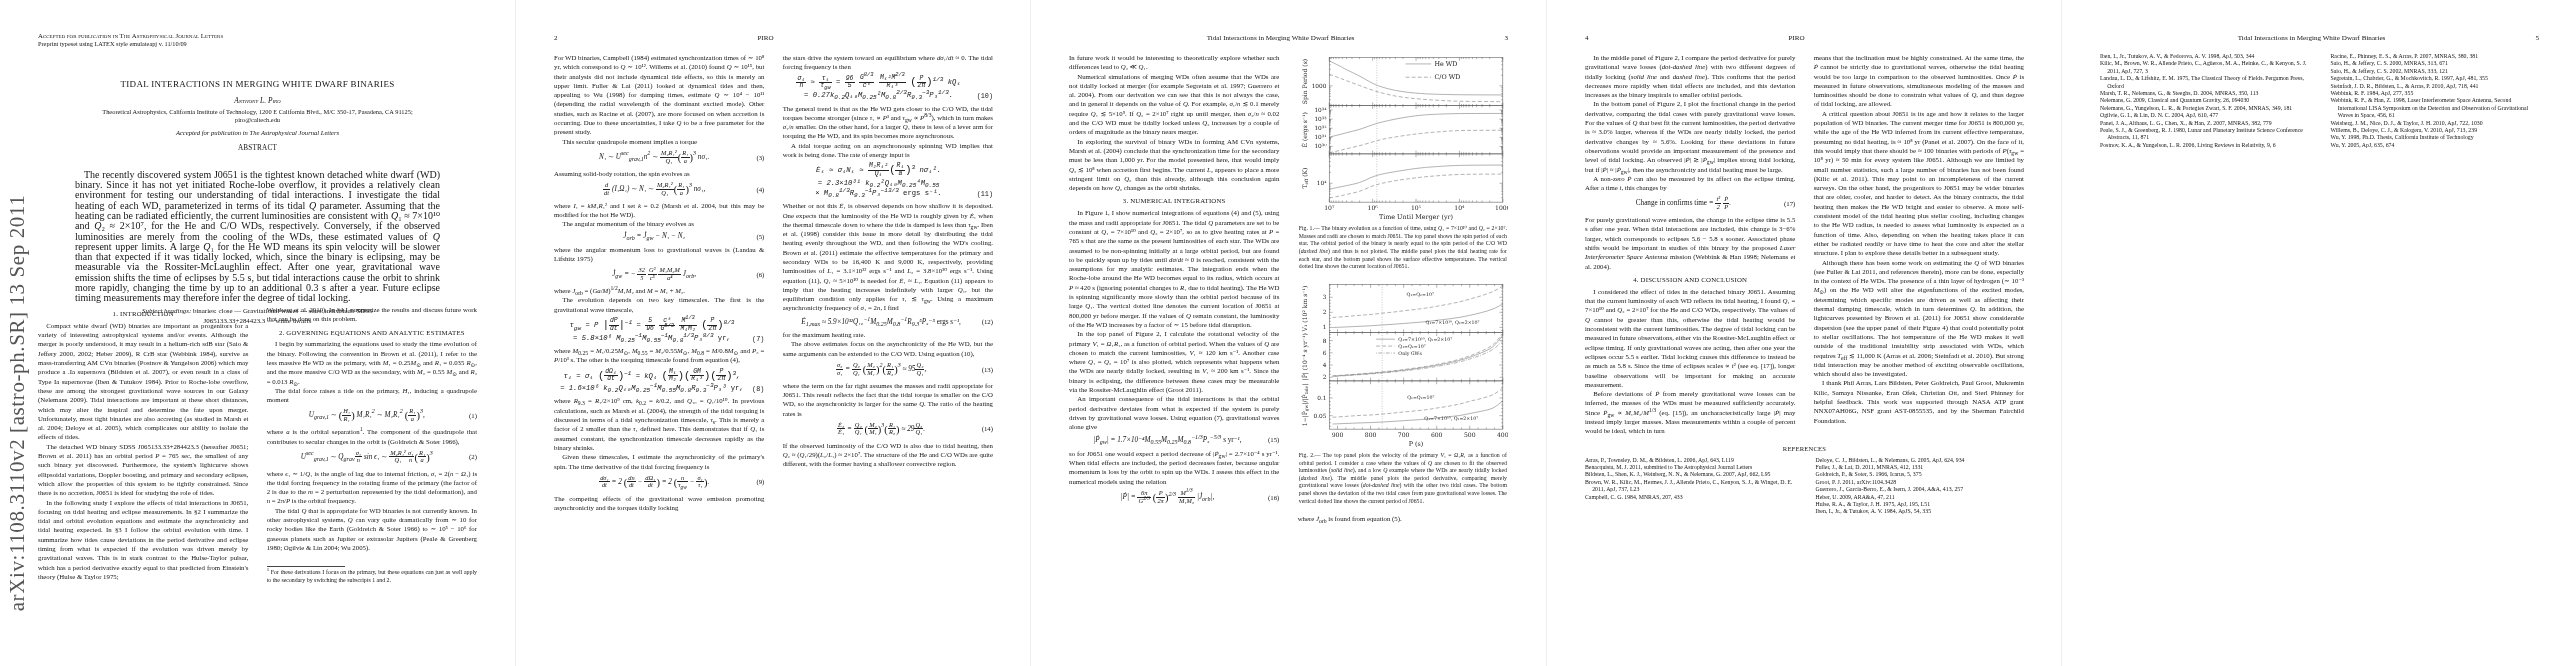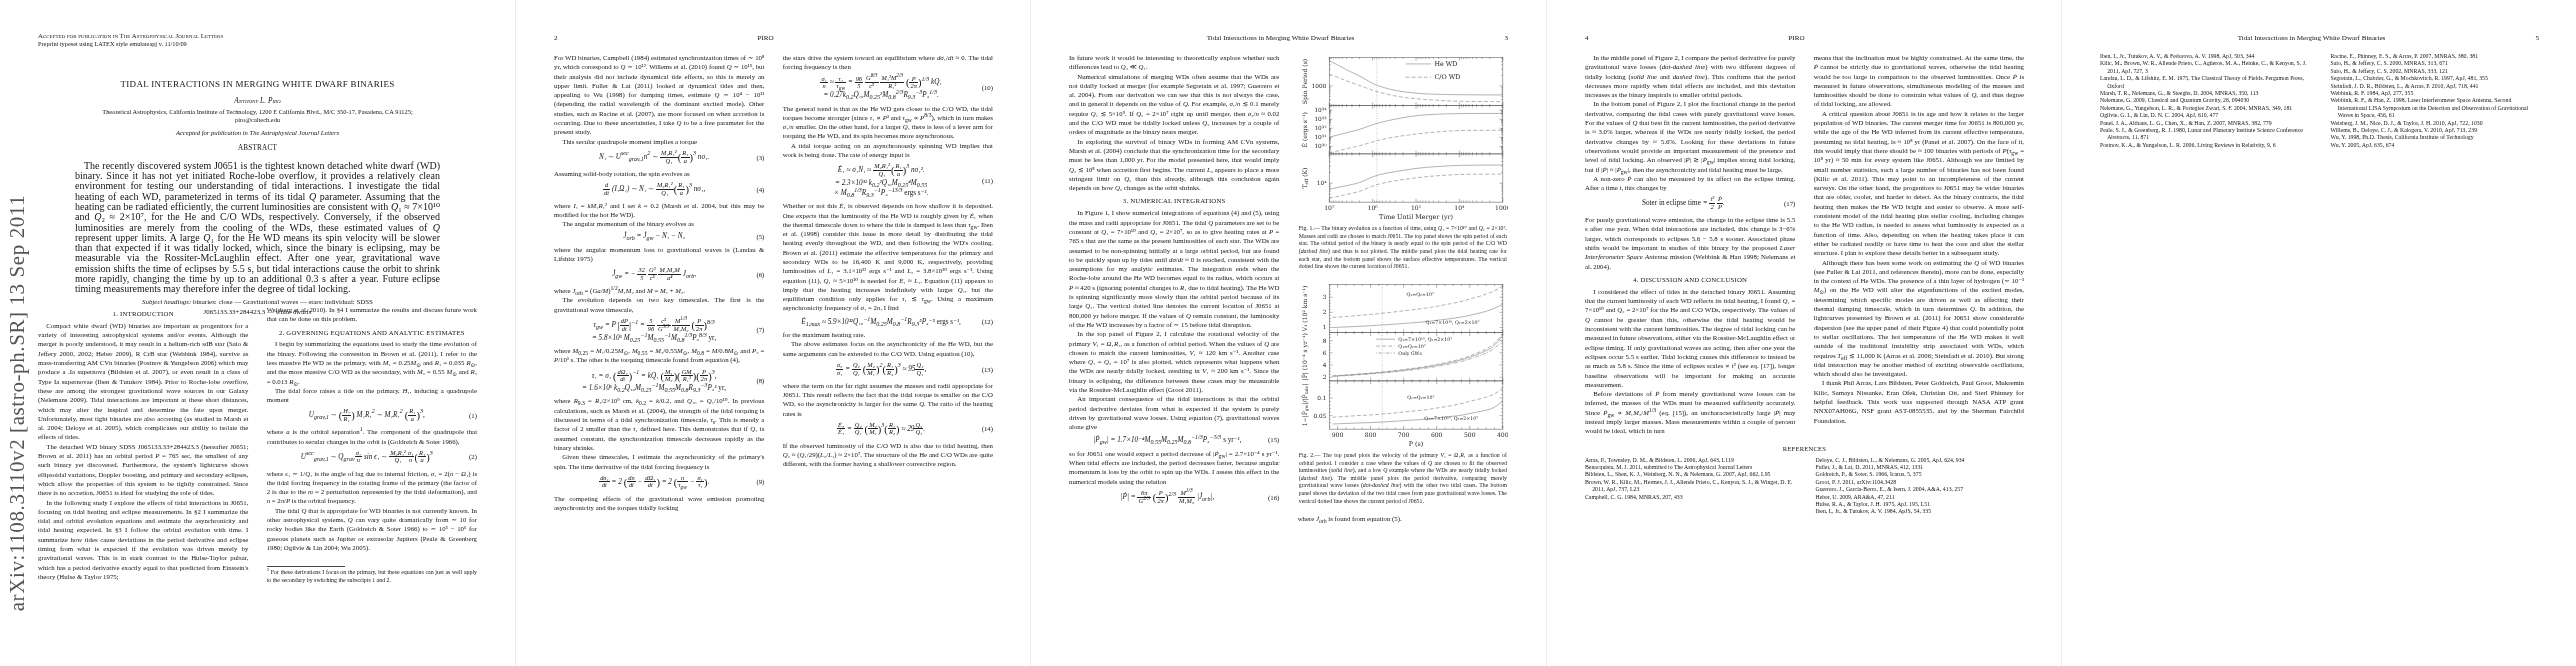--- a/index.html
+++ b/index.html
@@ -13,40 +13,40 @@
     white-space:nowrap;font-size:21px;color:#555;letter-spacing:0.6px;}
   
   .p1top{position:absolute;top:32px;left:38px;right:38px;}
   .pnote{font-variant:small-caps;font-size:6.8px;}
   .pnote2{font-size:6.3px;margin-top:1.1px;}
   .titleblock{position:absolute;top:79px;left:38px;right:38px;text-align:center;}
   .title{font-size:9px;letter-spacing:0.3px;margin-bottom:6.7px;}
   .author{font-variant:small-caps;font-size:7.4px;margin-bottom:3.3px;font-style:italic;}
   .affil{font-size:6.4px;line-height:8.3px;}
   .accepted{font-style:italic;font-size:6.6px;margin-top:4.4px;}
-  .absh{font-size:7.2px;margin-top:7.8px;margin-bottom:9px;letter-spacing:0.2px;}
+  .absh{font-size:7.2px;margin-top:7.8px;margin-bottom:18px;letter-spacing:0.2px;}
   .abstract{width:365px;margin:0 auto;text-align:justify;font-size:10px;line-height:10.3px;text-indent:9px;}
   .subject{width:365px;margin:2.2px auto 0;text-align:center;font-size:6.9px;line-height:9.7px;}
   
   .runhead{position:absolute;top:34px;left:38px;right:38px;height:10px;font-size:7.1px;}
   .rh-left{position:absolute;left:0;} .rh-right{position:absolute;right:0;}
   .rh-center{position:absolute;left:0;right:16px;text-align:center;}
   
   .pagebody{position:absolute;top:53px;left:38px;right:38px;bottom:14.5px;overflow:hidden;}
   #p1body{top:305px;}
   .cols{display:flex;gap:18.3px;}
   .col{flex:1;min-width:0;}
   .para{font-size:6.8px;line-height:9.3px;text-align:justify;text-indent:8.3px;margin:0;}
   .noind{text-indent:0;}
   .sechead{text-align:center;font-size:6.8px;margin:5px 0 3.9px;letter-spacing:0.2px;}
   sup,sub{line-height:0;}
   i{font-style:italic;}
   
   .eq{display:flex;align-items:center;margin:2.8px 0 3.3px;font-size:7.2px;}
-  .eq.multi{}
+  .eq.multi{align-items:flex-end;font-family:Liberation Mono, monospace;}
   .eqb{flex:1;text-align:center;font-style:italic;}
   .eql{margin:1.1px 0;}
   .eqn{font-style:normal;padding-left:2.2px;font-size:6.8px;}
   .rm{font-style:normal;}
   .f{display:inline-block;vertical-align:middle;text-align:center;font-size:6.4px;line-height:1.05;}
   .f>b{display:block;font-weight:normal;border-bottom:0.4px solid #222;padding:0 1.1px;}
   .f>u{display:block;text-decoration:none;padding:0 1.1px;}
   .bp{font-size:1.45em;vertical-align:middle;font-style:normal;}
   
   .figwrap{margin:0 0 2.2px;text-align:left;}
@@ -948,21 +948,21 @@
       <span class="rh-center">PIRO</span>
     </div>
     <div class="pagebody">
       <div class="cols">
         <div class="col" id="p4c1">
             <div class="para">In the middle panel of Figure 2, I compare the period derivative for purely gravitational wave losses (<i>dot-dashed line</i>) with two different degrees of tidally locking (<i>solid line</i> and <i>dashed line</i>). This confirms that the period decreases more rapidly when tidal effects are included, and this deviation increases as the binary inspirals to smaller orbital periods.</div>
             <div class="para">In the bottom panel of Figure 2, I plot the fractional change in the period derivative, comparing the tidal cases with purely gravitational wave losses. For the values of <i>Q</i> that best fit the current luminosities, the period derivative is ≈ 3.0% larger, whereas if the WDs are nearly tidally locked, the period derivative changes by ≈ 5.6%. Looking for these deviations in future observations would provide an important measurement of the presence and level of tidal locking. An observed |<i>Ṗ</i>| ≳ |<i>Ṗ</i><sub>gw</sub>| implies strong tidal locking, but if |<i>Ṗ</i>| ≈ |<i>Ṗ</i><sub>gw</sub>|, then the asynchronicity and tidal heating must be large.</div>
             <div class="para">A non-zero <i>Ṗ</i> can also be measured by its affect on the eclipse timing. After a time <i>t</i>, this changes by</div>
             <div class="eq">
               <div class="eqb">
-                <div class="eql"><span class="rm">Soter in eclipse time</span> = <span class="f"><b>t²</b><u>2</u></span> <span class="f"><b>Ṗ</b><u>P</u></span>.</div>
+                <div class="eql"><span class="rm">Change in confirms time</span> = <span class="f"><b>t²</b><u>2</u></span> <span class="f"><b>Ṗ</b><u>P</u></span>.</div>
               </div>
               <div class="eqn">(17)</div>
             </div>
             <div class="para noind">For purely gravitational wave emission, the change in the eclipse time is 5.5 s after one year. When tidal interactions are included, this change is 3−6% larger, which corresponds to eclipses 5.6 − 5.8 s sooner. Associated phase shifts would be important in studies of this binary by the proposed <i>Laser Interferometer Space Antenna</i> mission (Webbink &amp; Han 1998; Nelemans et al. 2004).</div>
             <div class="sechead">4. DISCUSSION AND CONCLUSION</div>
             <div class="para">I considered the effect of tides in the detached binary J0651. Assuming that the current luminosity of each WD reflects its tidal heating, I found <i>Q</i>₁ = 7×10¹⁰ and <i>Q</i>₂ = 2×10⁷ for the He and C/O WDs, respectively. The values of <i>Q</i> cannot be greater than this, otherwise the tidal heating would be inconsistent with the current luminosities. The degree of tidal locking can be measured in future observations, either via the Rossiter-McLaughlin effect or eclipse timing. If only gravitational waves are acting, then after one year the eclipses occur 5.5 s earlier. Tidal locking causes this difference to instead be as much as 5.8 s. Since the time of eclipses scales ∝ <i>t</i>² (see eq. [17]), longer baseline observations will be important for making an accurate measurement.</div>
             <div class="para">Before deviations of <i>Ṗ</i> from merely gravitational wave losses can be inferred, the masses of the WDs must be measured sufficiently accurately. Since <i>Ṗ</i><sub>gw</sub> ∝ <i>M</i>₁<i>M</i>₂/<i>M</i><sup>1/3</sup> (eq. [15]), an uncharacteristically large |<i>Ṗ</i>| may instead imply larger masses. Mass measurements within a couple of percent would be ideal, which in turn</div>
           </div>
         <div class="col" id="p4c2">
             <div class="para noind">means that the inclination must be highly constrained. At the same time, the <i>Ṗ</i> cannot be strictly due to gravitational waves, otherwise the tidal heating would be too large in comparison to the observed luminosities. Once <i>Ṗ</i> is measured in future observations, simultaneous modeling of the masses and luminosities should be done to constrain what values of <i>Q</i>, and thus degree of tidal locking, are allowed.</div>

